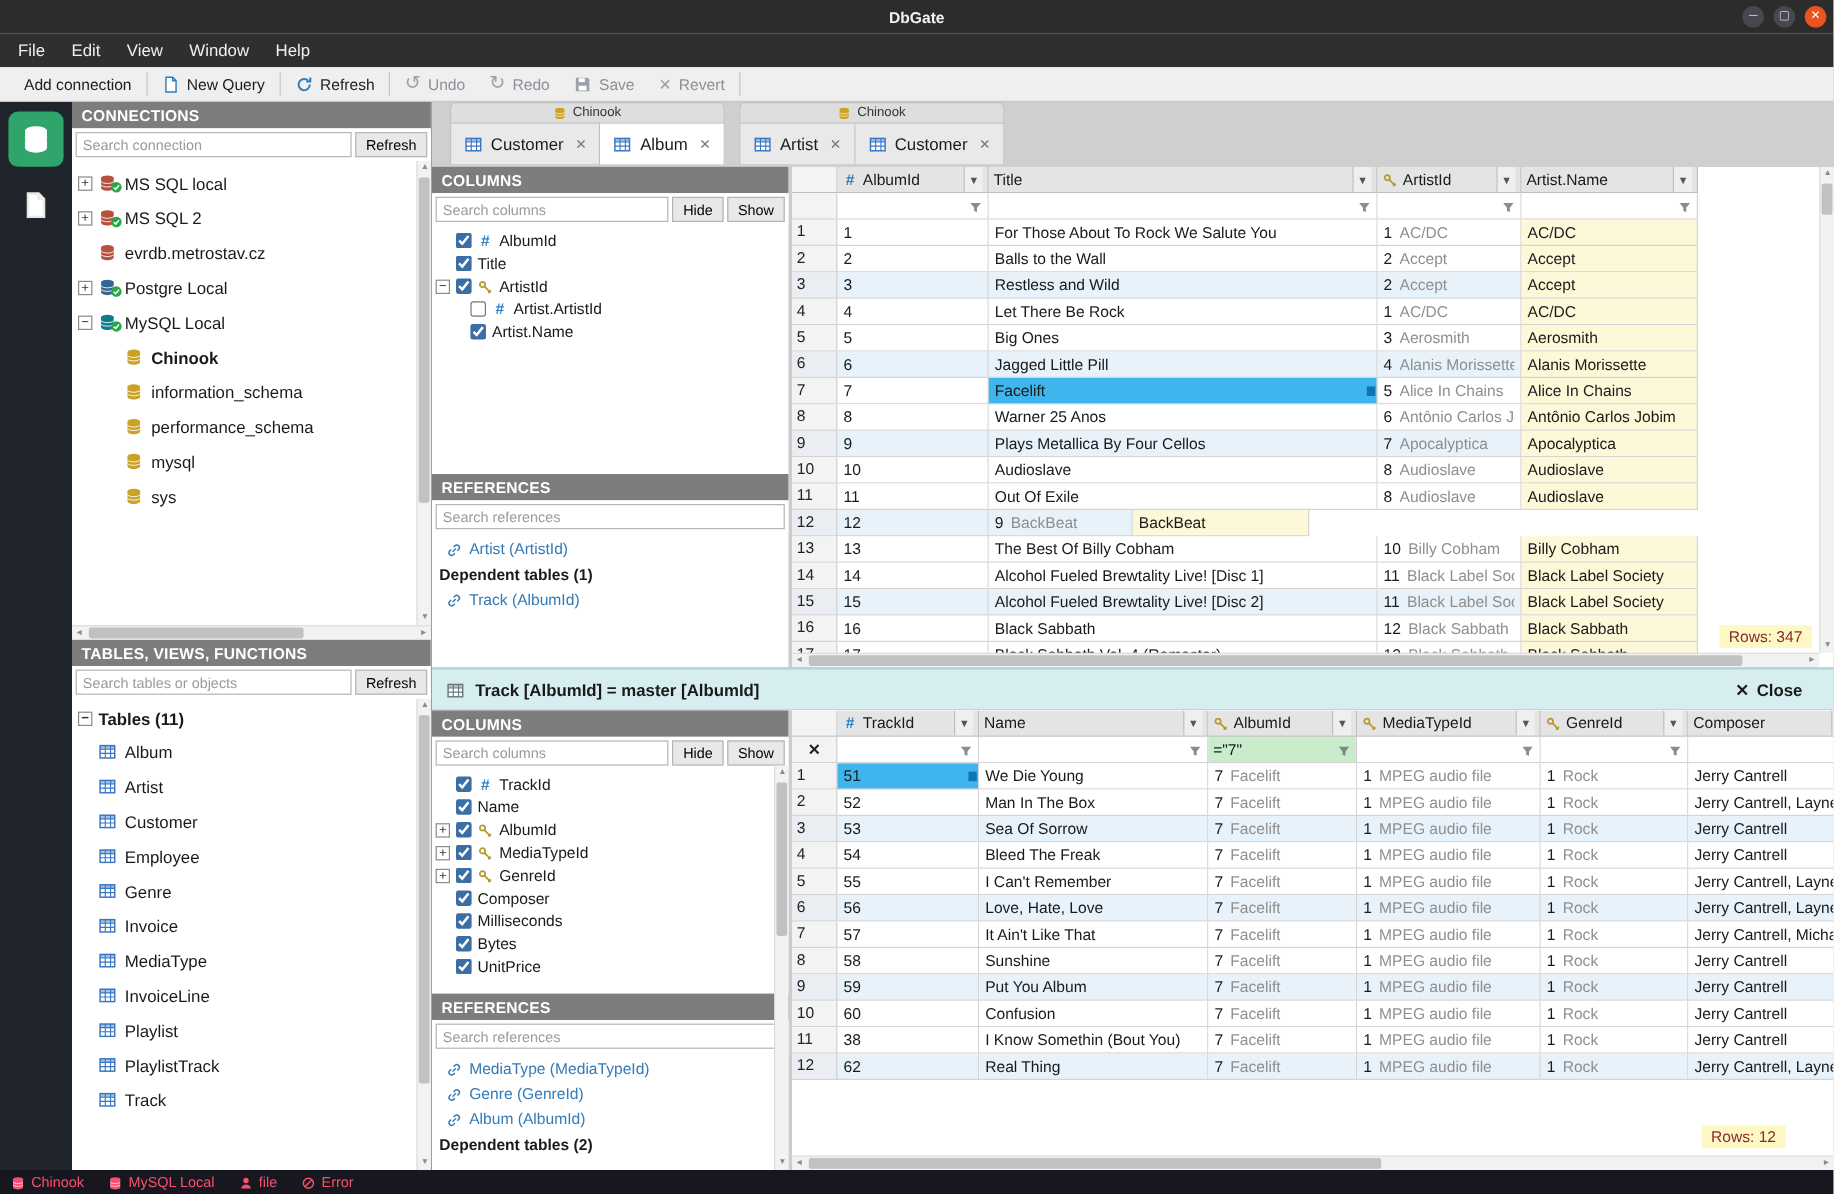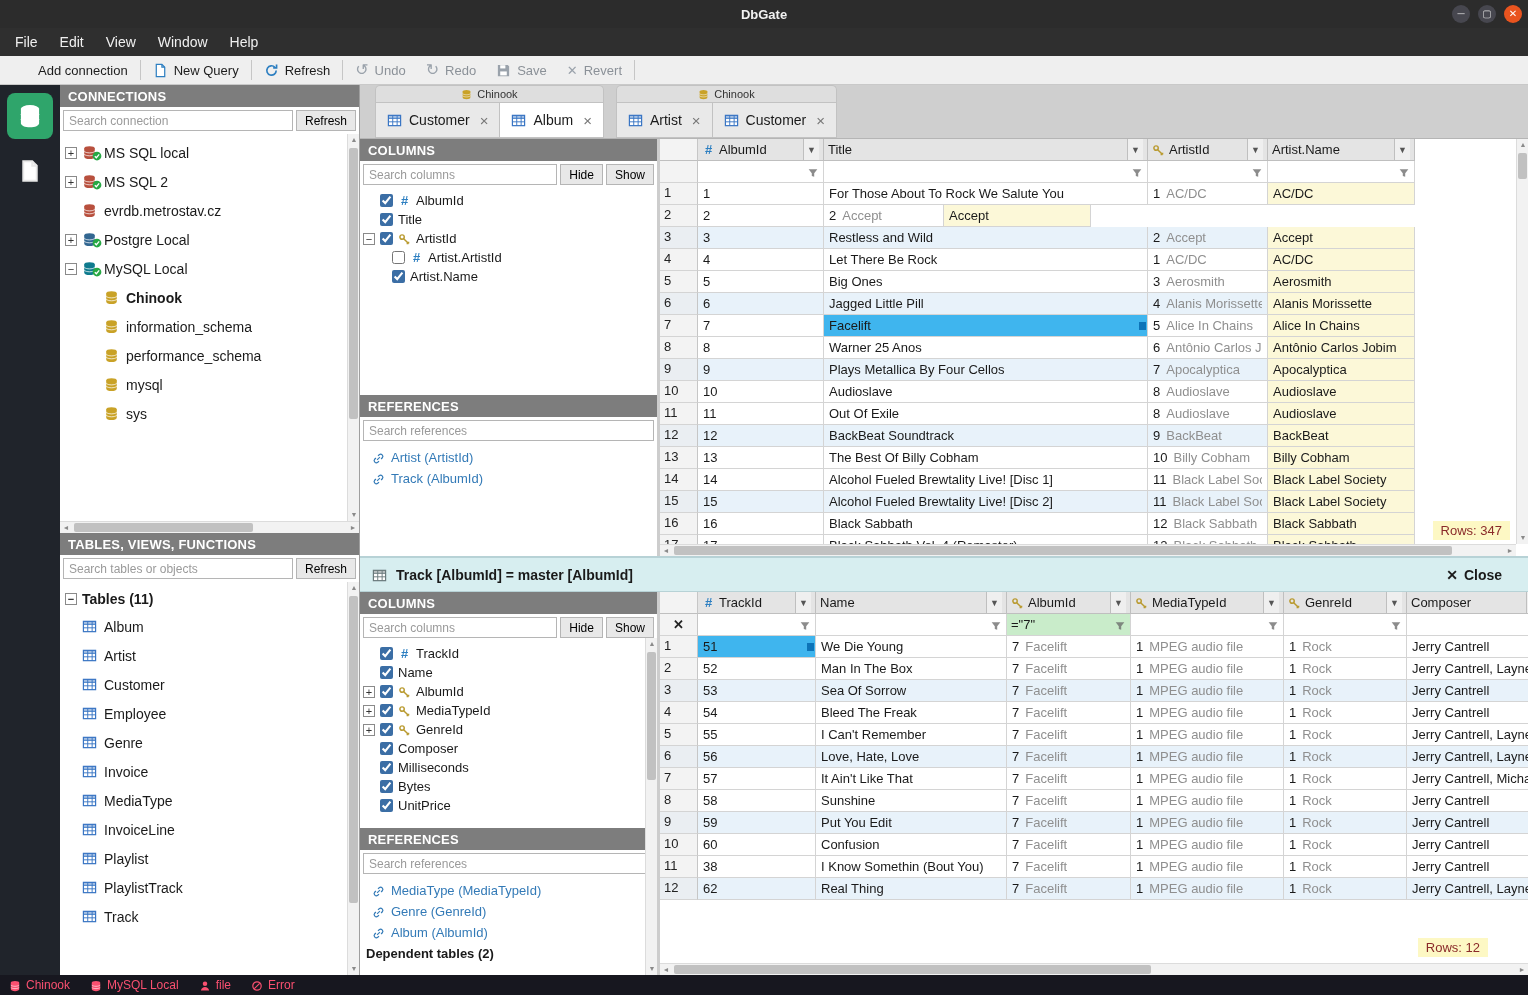--- a/index.html
+++ b/index.html
@@ -14,21 +14,21 @@
   .win-controls{position:absolute;right:6px;top:5px;display:flex;gap:8px;z-index:2;}
   .wbtn{width:18px;height:18px;border-radius:50%;background:#47474f;color:#d8d8d8;display:flex;align-items:center;justify-content:center;font-size:10px;line-height:1;}
   .wbtn.close{background:#e9541f;color:#fff;}
 
   
   .menubar{position:absolute;top:28px;left:0;right:0;height:28px;background:#2f2f2f;display:flex;align-items:center;padding-left:4px;}
   .menu-item{padding:0 11px;color:#f0f0f0;font-size:14px;height:100%;display:flex;align-items:center;}
 
   
   .toolbar{position:absolute;top:56px;left:0;right:0;height:29px;background:#efefef;border-bottom:1px solid #c9c9c9;
-       display:flex;align-items:center;padding-left:22px;}
+       display:flex;align-items:center;padding-left:4px;}
   .tb-item{display:flex;align-items:center;gap:6px;padding:0 10px;height:100%;font-size:13px;color:#1c1c1c;}
   .tb-item.disabled{color:#8b9198;}
   .tb-sep{width:1px;height:20px;background:#c6c6c6;margin:0 2px;}
   .tb-ic{display:flex;align-items:center;}
   .uglyph{font-size:16px;line-height:1;}
 
   .svgi{width:15px;height:15px;display:inline-block;vertical-align:middle;}
 
   
   .activitybar{position:absolute;left:0;top:85px;bottom:20px;width:60px;background:#20242b;}
@@ -615,20 +615,21 @@
         <input placeholder="Search references" style="">
       </div>
       <div class="refs" id="a-refs">
           <div class="ref-link">
             <span><svg class="svgi" viewBox="0 0 16 16" xmlns="http://www.w3.org/2000/svg">
                 <path d="M6.3 9.7 9.7 6.3" stroke="#337ab7" stroke-width="1.4"></path>
                 <path d="M7.4 4.8l1.5-1.5a2.7 2.7 0 0 1 3.8 3.8L11.2 8.6M8.6 11.2 7.1 12.7a2.7 2.7 0 0 1-3.8-3.8l1.5-1.5" stroke="#337ab7" stroke-width="1.5" fill="none"></path>
               </svg></span>
             <span>Artist (ArtistId)</span>
           </div>
+          <div class="ref-heading">Dependent tables (1)</div>
           <div class="ref-link">
             <span><svg class="svgi" viewBox="0 0 16 16" xmlns="http://www.w3.org/2000/svg">
                 <path d="M6.3 9.7 9.7 6.3" stroke="#337ab7" stroke-width="1.4"></path>
                 <path d="M7.4 4.8l1.5-1.5a2.7 2.7 0 0 1 3.8 3.8L11.2 8.6M8.6 11.2 7.1 12.7a2.7 2.7 0 0 1-3.8-3.8l1.5-1.5" stroke="#337ab7" stroke-width="1.5" fill="none"></path>
               </svg></span>
             <span>Track (AlbumId)</span>
           </div>
         </div>
     </div>
     <div class="gridwrap">
@@ -699,20 +700,23 @@
               </div>
               <div class="g-cell g-data tint" style="width:147px">
                 <span class="g-v">AC/DC</span>
               </div>
             </div>
             <div class="g-row">
               <div class="g-cell g-num" style="width:38px">2</div>
               <div class="g-cell g-data" style="width:126px">
                 <span class="g-v">2</span>
               </div>
+              <div class="g-cell g-data" style="width:324px">
+                <span class="g-v">Balls to the Wall</span>
+              </div>
               <div class="g-cell g-data" style="width:120px">
                 <span class="g-v">2</span>
                 <span class="g-hint">Accept</span>
               </div>
               <div class="g-cell g-data tint" style="width:147px">
                 <span class="g-v">Accept</span>
               </div>
             </div>
             <div class="g-row striped">
               <div class="g-cell g-num" style="width:38px">3</div>
@@ -855,23 +859,20 @@
                 <span class="g-hint">Audioslave</span>
               </div>
               <div class="g-cell g-data tint" style="width:147px">
                 <span class="g-v">Audioslave</span>
               </div>
             </div>
             <div class="g-row striped">
               <div class="g-cell g-num" style="width:38px">12</div>
               <div class="g-cell g-data" style="width:126px">
                 <span class="g-v">12</span>
-              </div>
-              <div class="g-cell g-data" style="width:324px">
-                <span class="g-v">BackBeat Soundtrack</span>
               </div>
               <div class="g-cell g-data" style="width:120px">
                 <span class="g-v">9</span>
                 <span class="g-hint">BackBeat</span>
               </div>
               <div class="g-cell g-data tint" style="width:147px">
                 <span class="g-v">BackBeat</span>
               </div>
             </div>
             <div class="g-row">
@@ -1351,21 +1352,21 @@
               <div class="g-cell g-data" style="width:140px">
                 <span class="g-v">Jerry Cantrell</span>
               </div>
             </div>
             <div class="g-row striped">
               <div class="g-cell g-num" style="width:38px">9</div>
               <div class="g-cell g-data" style="width:118px">
                 <span class="g-v">59</span>
               </div>
               <div class="g-cell g-data" style="width:191px">
-                <span class="g-v">Put You Edit</span>
+                <span class="g-v">Put You Album</span>
               </div>
               <div class="g-cell g-data" style="width:124px">
                 <span class="g-v">7</span>
                 <span class="g-hint">Facelift</span>
               </div>
               <div class="g-cell g-data" style="width:153px">
                 <span class="g-v">1</span>
                 <span class="g-hint">MPEG audio file</span>
               </div>
               <div class="g-cell g-data" style="width:123px">

